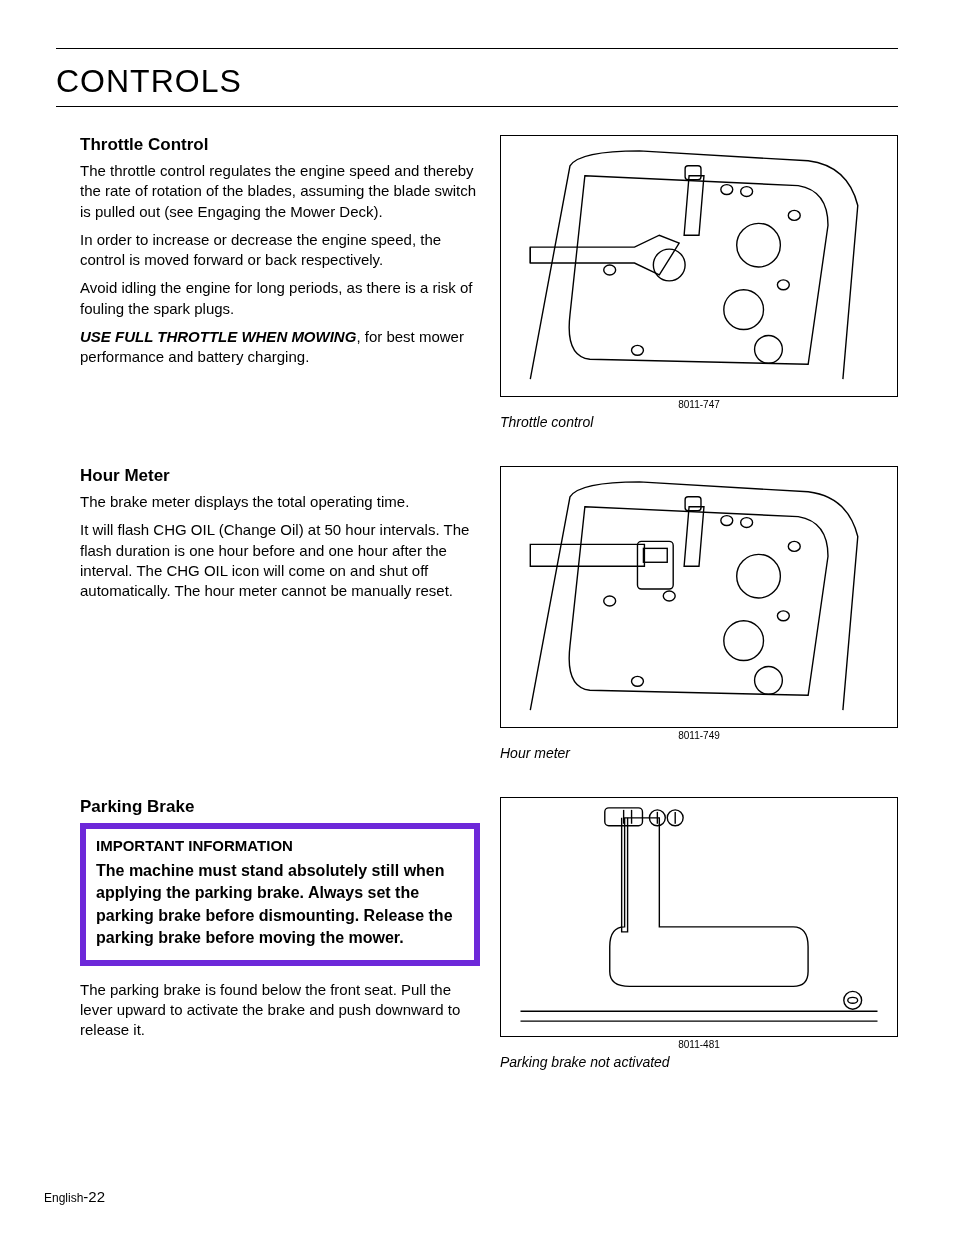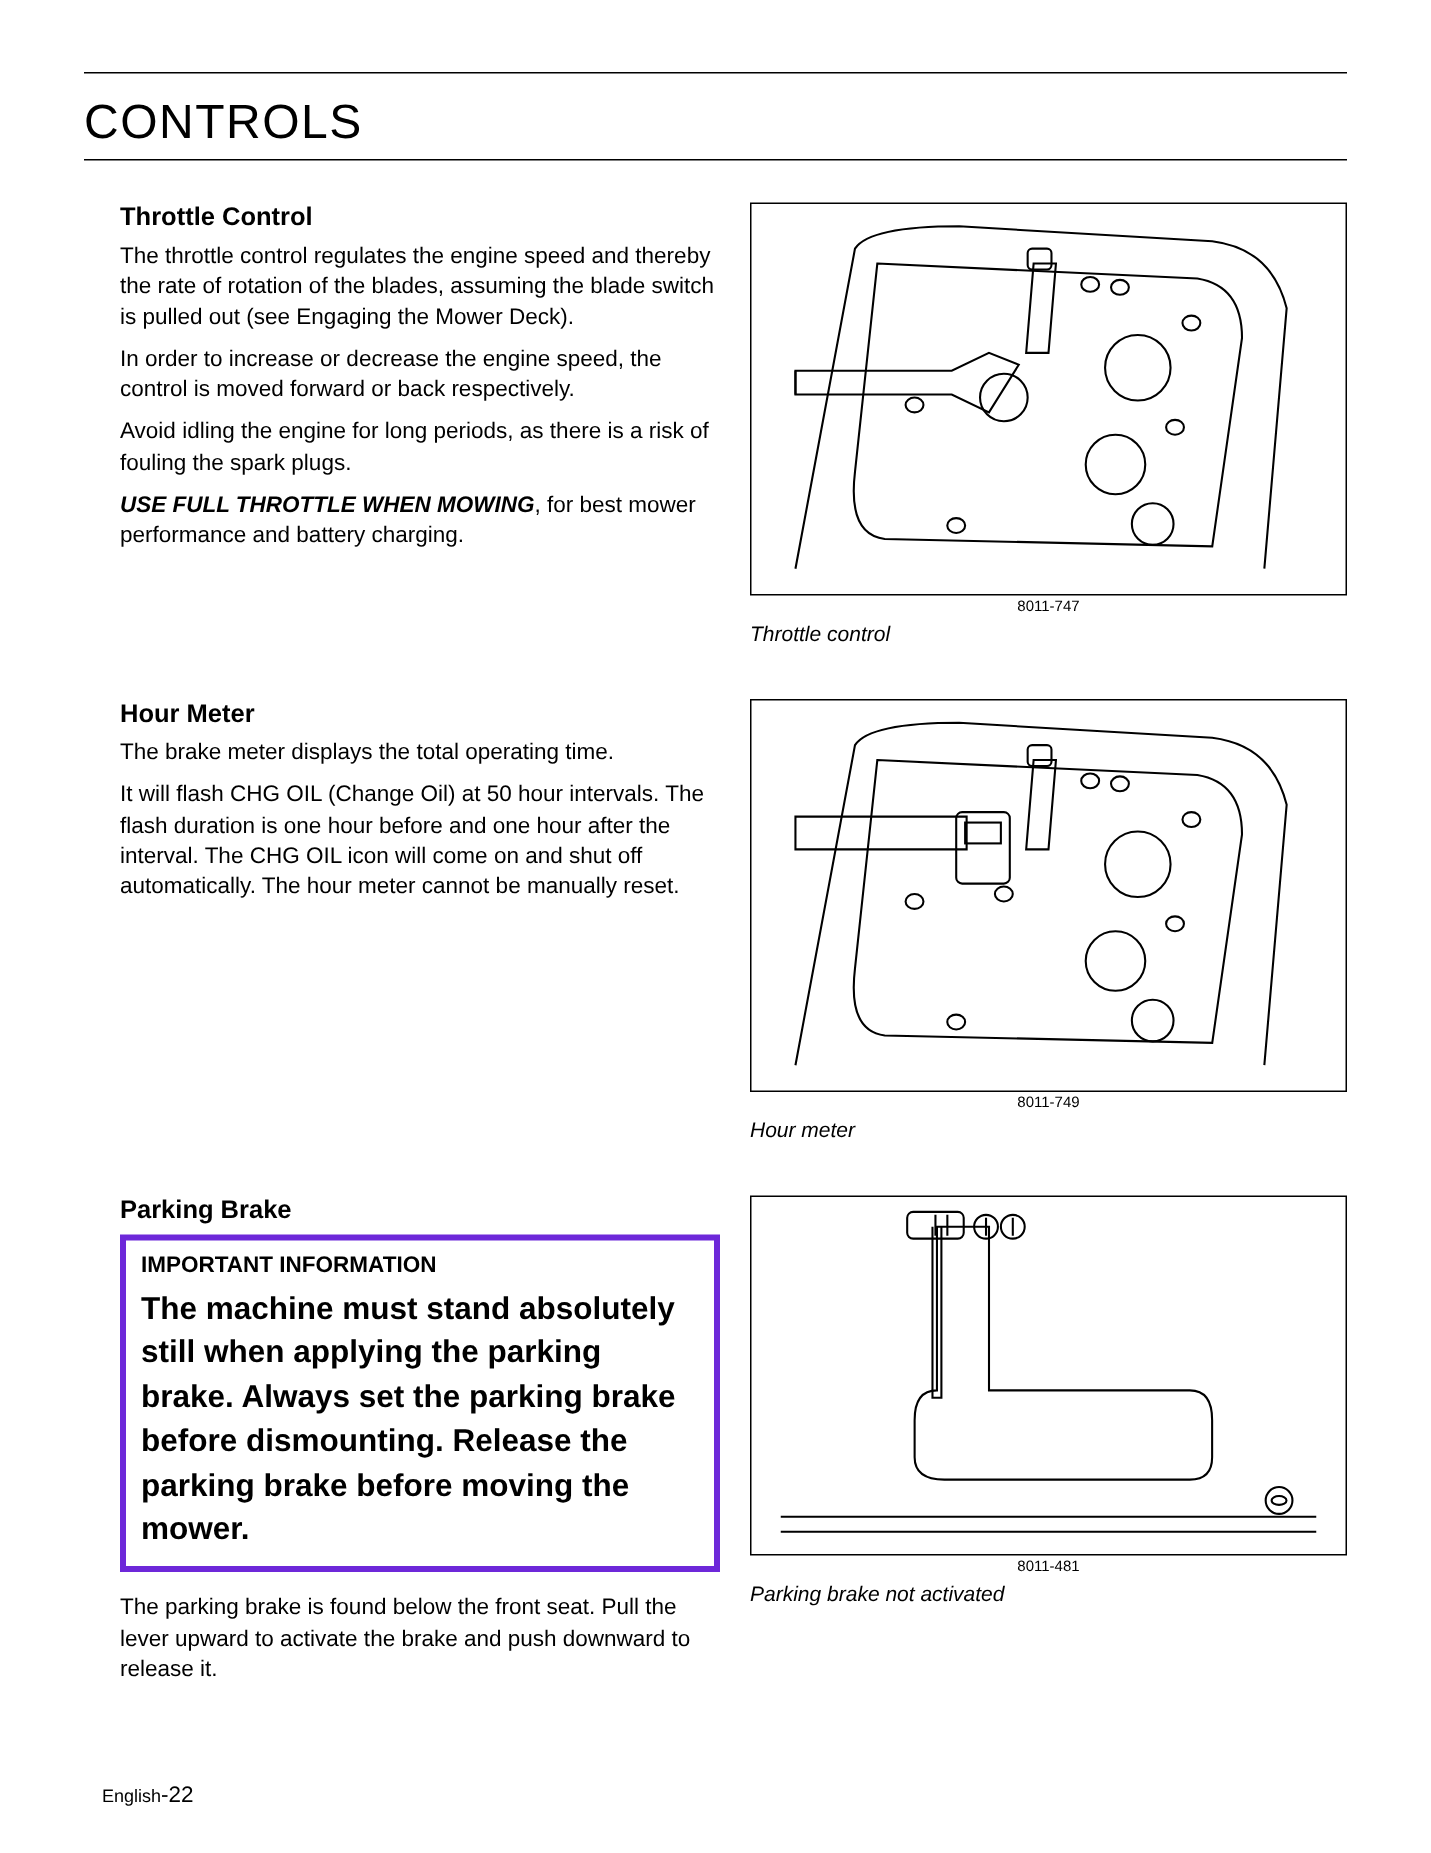--- a/index.html
+++ b/index.html
@@ -55,38 +55,38 @@
     text-align: center;
     width: 100%;
   }
   .fig-caption {
     font-size: 14px;
     font-style: italic;
     margin-top: 4px;
   }
 
   .important-box {
-    border: 4px solid #6d28d9;
+    border: 6px solid #6d28d9;
     padding: 8px 10px 10px;
     margin: 6px 0 14px;
   }
   .important-box .ib-title {
     font-size: 15px;
     font-weight: bold;
     margin-bottom: 6px;
   }
   .important-box .ib-body {
-    font-size: 21px;
+    font-size: 16px;
     font-weight: bold;
     line-height: 1.4;
   }
 
   .footer {
     position: absolute;
-    left: 68px;
+    left: 44px;
     bottom: 30px;
     font-size: 12px;
   }
   .footer .pg { font-size: 15px; }
 
   
   .schematic svg { display:block; width:100%; height:100%; }
   .schematic path, .schematic rect, .schematic circle, .schematic line, .schematic ellipse {
     fill: none; stroke: #000; stroke-width: 1.4;
   }

